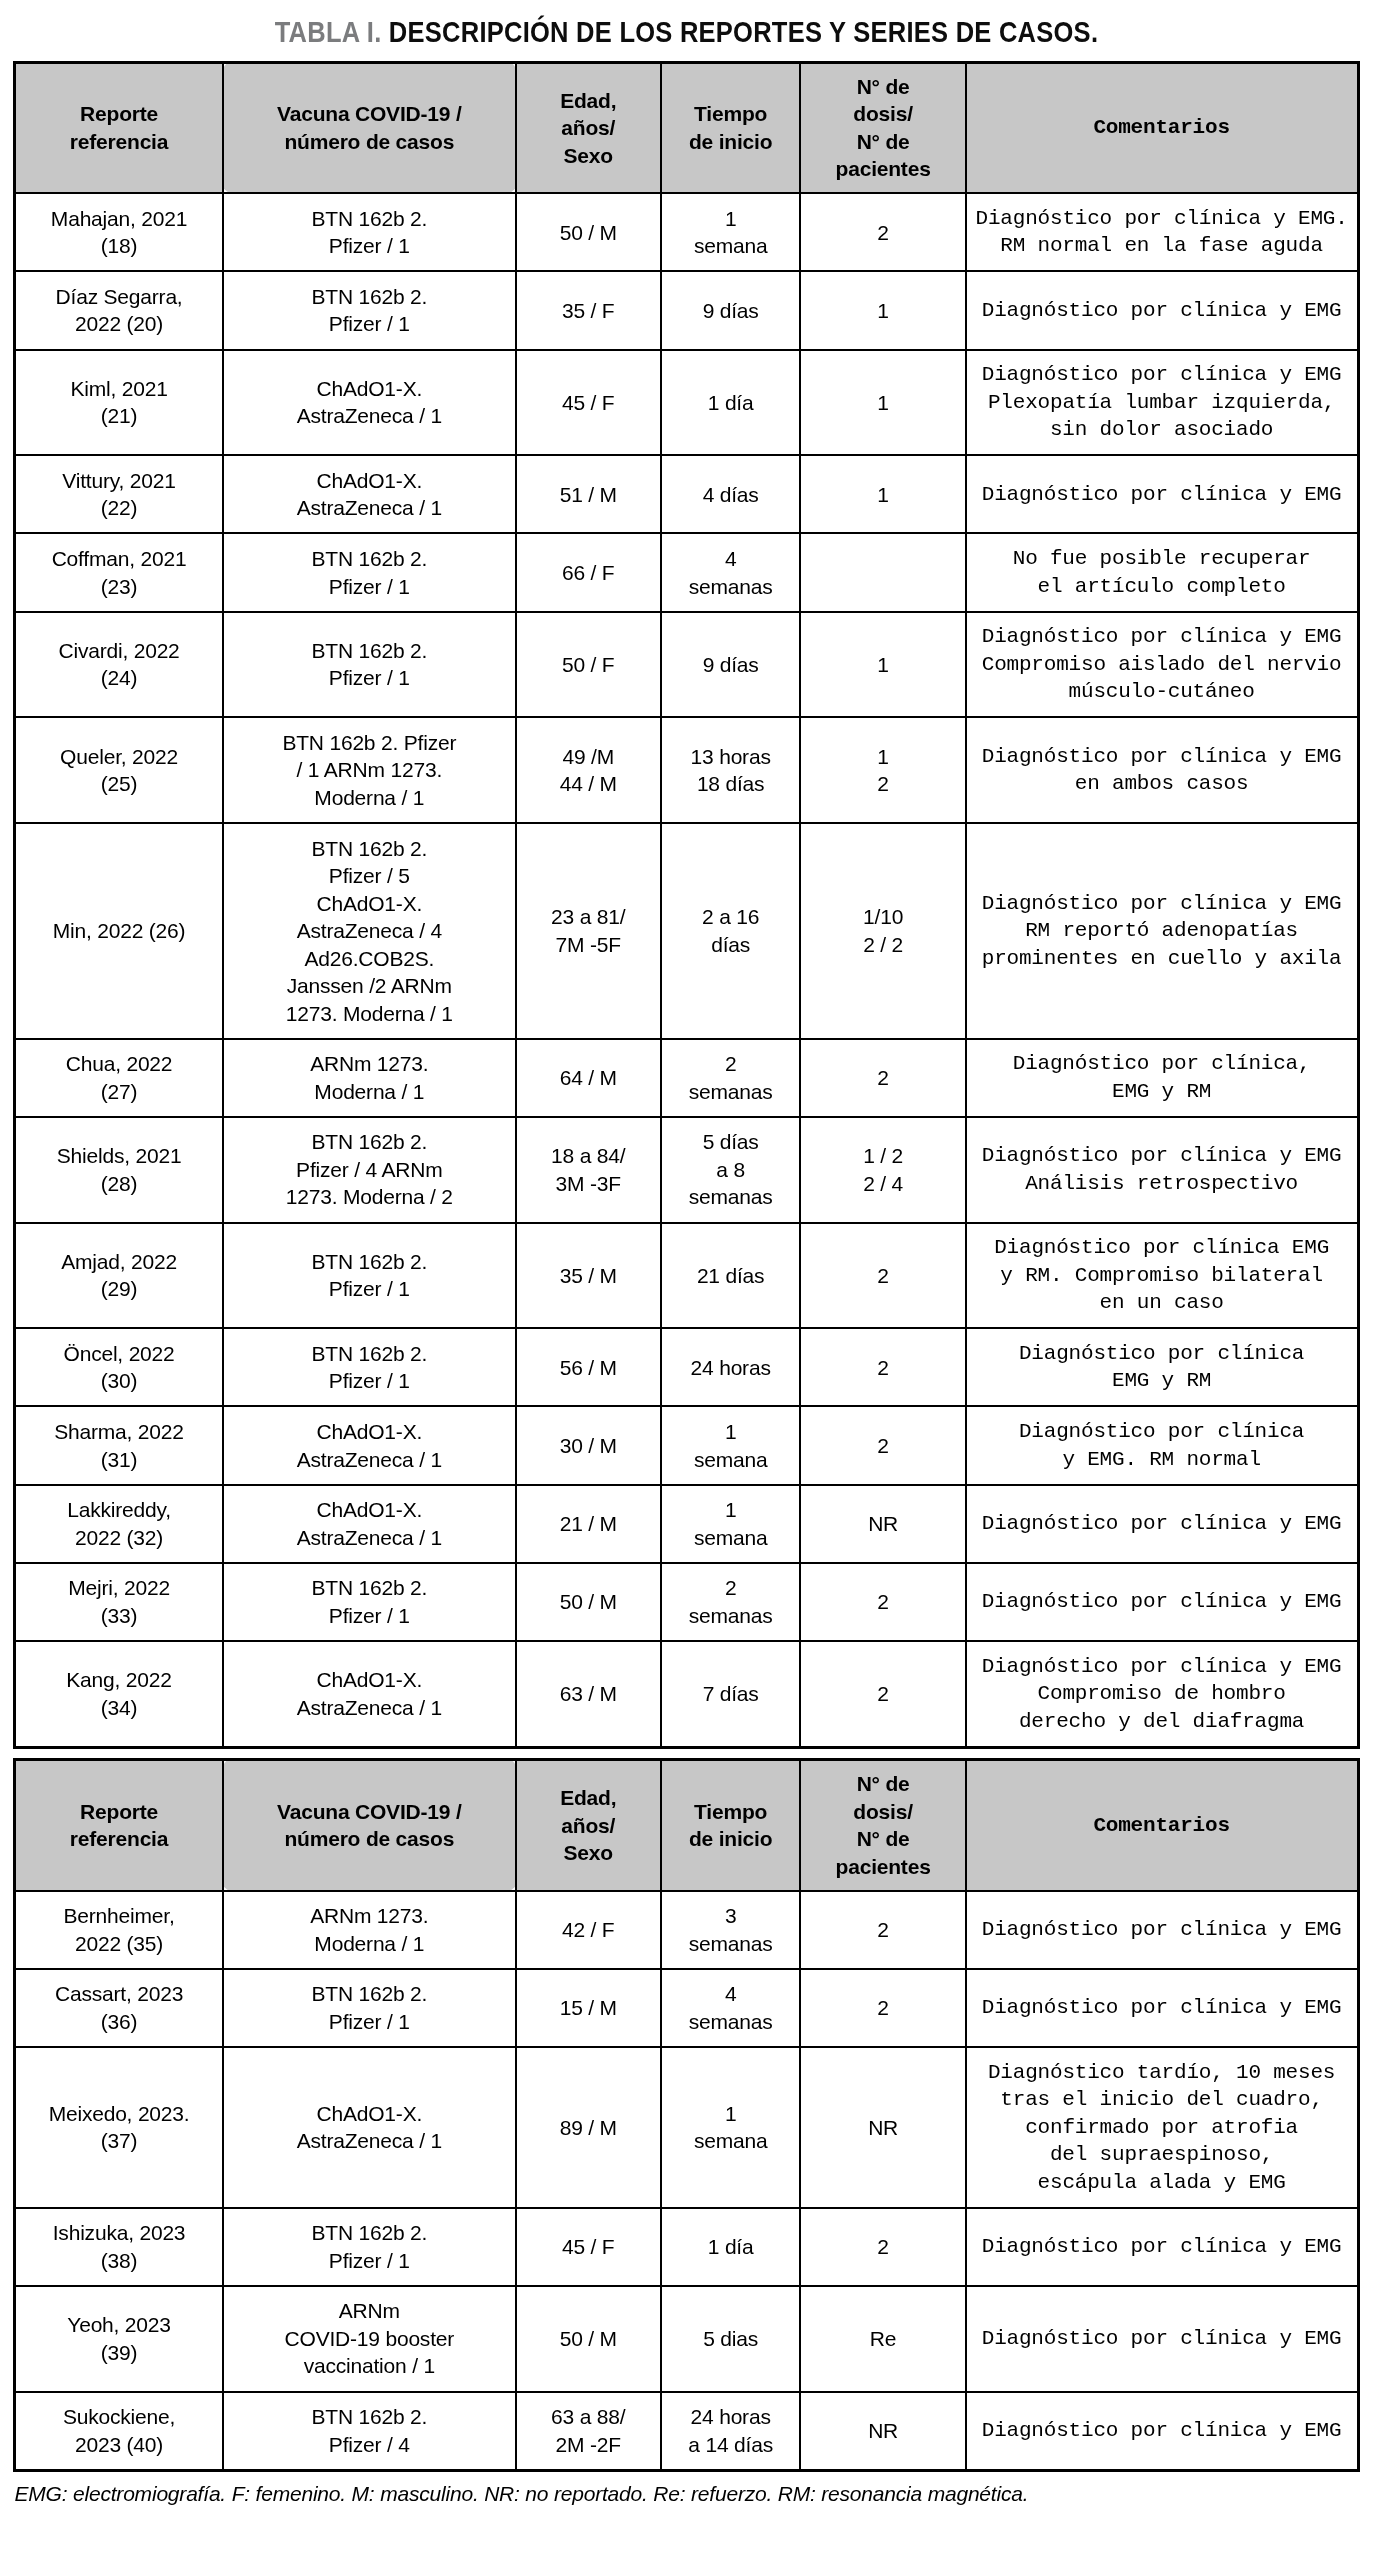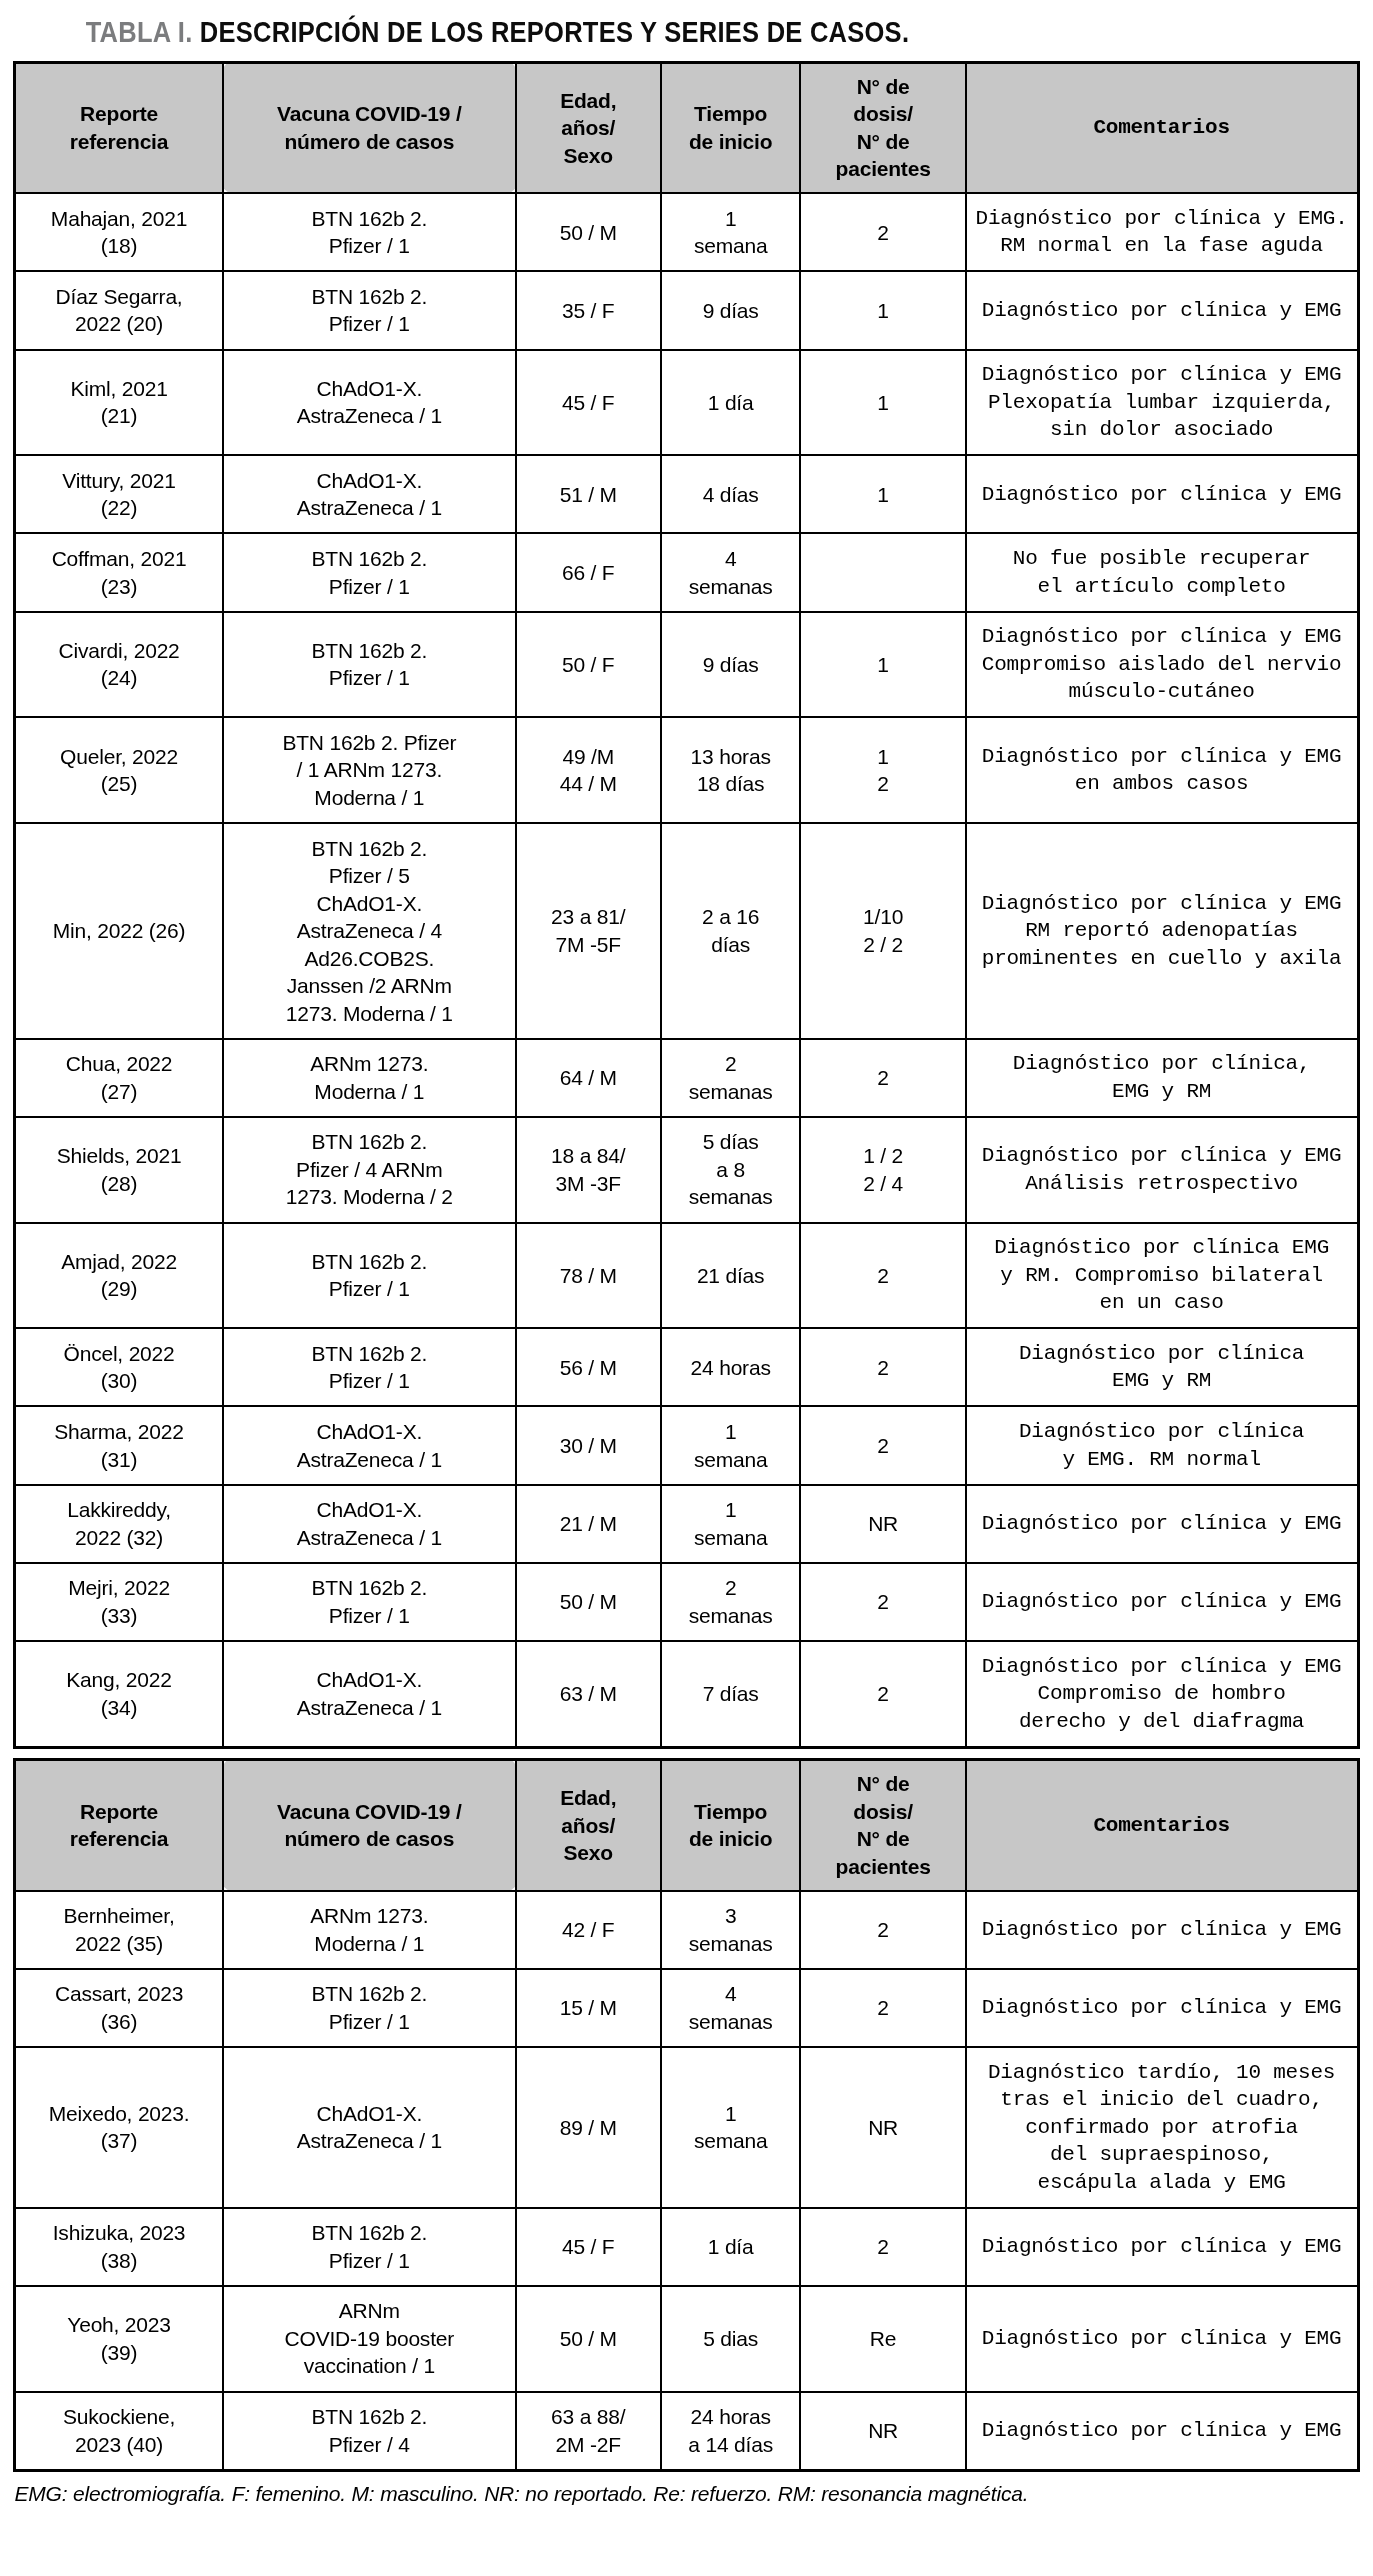--- a/index.html
+++ b/index.html
@@ -11,21 +11,21 @@
   *{box-sizing:border-box;}
   html,body{margin:0;padding:0;}
   body{
     width:1374px;
     min-height:2576px;
     background:var(--page-bg);
     color:#000;
     font-family:"Liberation Sans","DejaVu Sans",sans-serif;
   }
   .page{padding:9.3px 14.5px 6.6px 13.2px;}
-  .title-wrap{text-align:left;margin:5.3px 0 12px 0;}
+  .title-wrap{text-align:center;margin:5.3px 0 12px 0;}
   .title{
     display:inline-block;
     transform:scaleX(0.85);
     transform-origin:center;
     font-size:30px;
     font-weight:700;
     white-space:nowrap;
     letter-spacing:0.3px;
   }
   .title .label{color:var(--title-accent);}
@@ -223,21 +223,21 @@
           <td class="c4">1 / 2
 2 / 4</td>
           <td class="c5">Diagnóstico por clínica y EMG
 Análisis retrospectivo</td>
         </tr>
         <tr>
           <td class="c0">Amjad, 2022
 (29)</td>
           <td class="c1">BTN 162b 2.
 Pfizer / 1</td>
-          <td class="c2">78 / M</td>
+          <td class="c2">35 / M</td>
           <td class="c3">21 días</td>
           <td class="c4">2</td>
           <td class="c5">Diagnóstico por clínica EMG
 y RM. Compromiso bilateral
 en un caso</td>
         </tr>
         <tr>
           <td class="c0">Öncel, 2022
 (30)</td>
           <td class="c1">BTN 162b 2.

